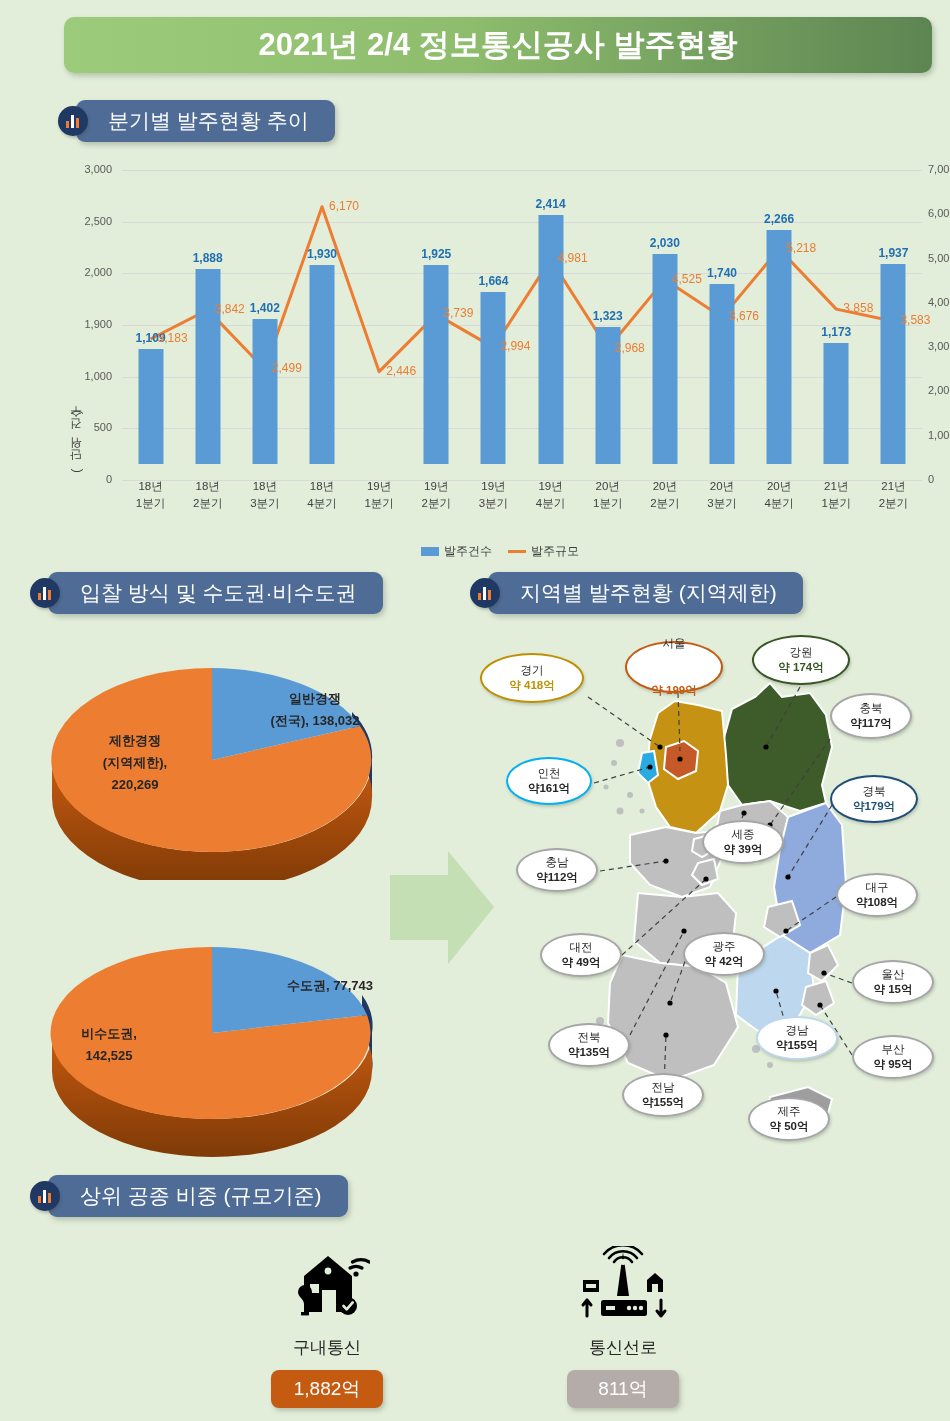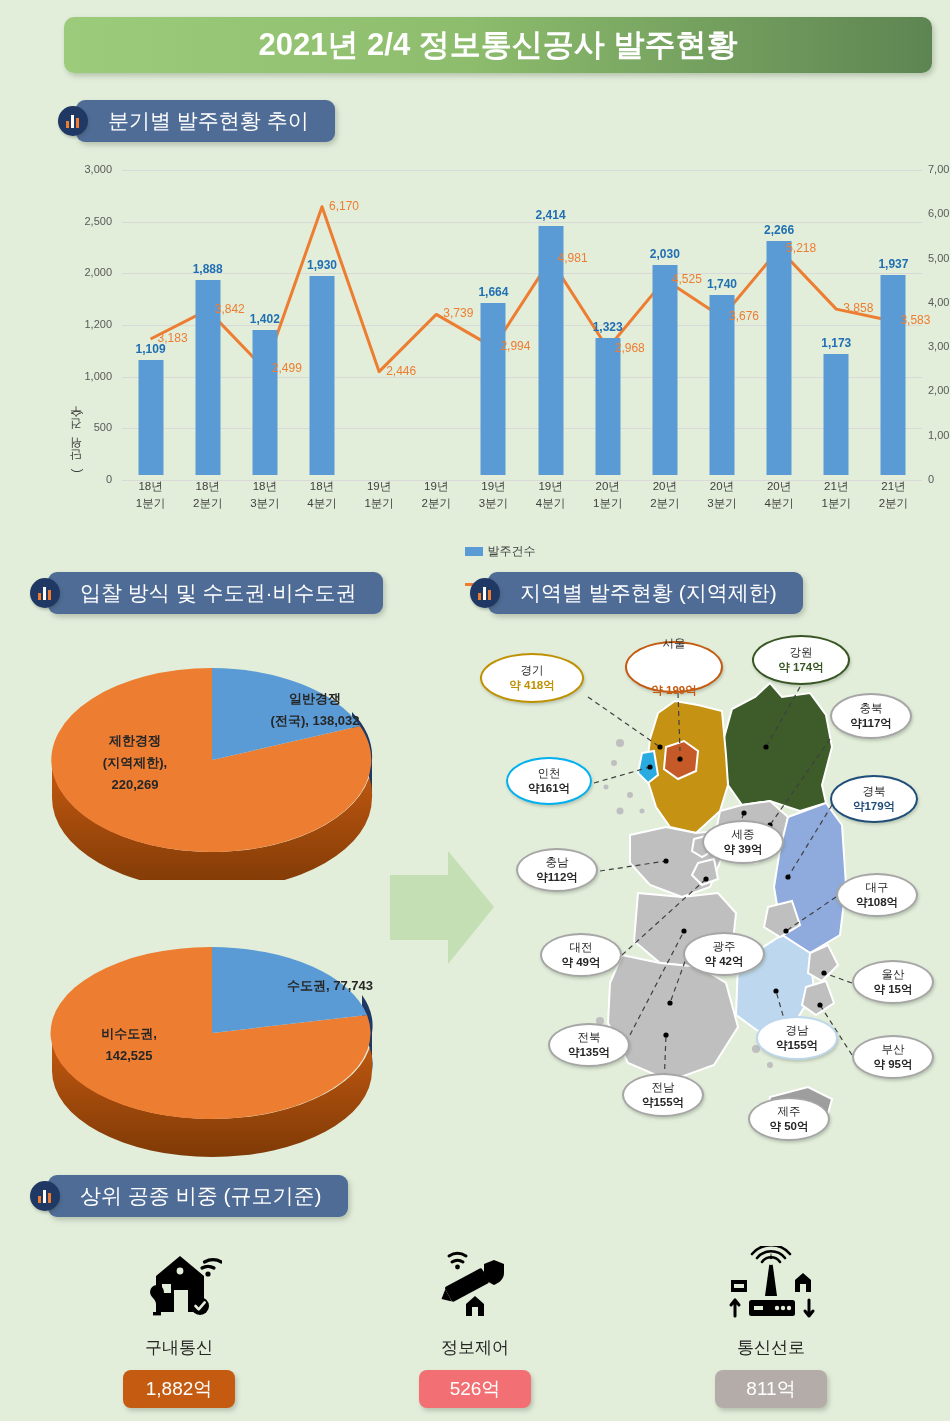--- a/index.html
+++ b/index.html
@@ -59,40 +59,40 @@
   .axis-label.r { text-align: left; }
   .gridline { position: absolute; left: 62px; width: 800px; height: 1px; background: #D9D9D9; }
   .axis-title {
     position: absolute; font-size: 12px; color: #404040;
     writing-mode: vertical-rl; text-orientation: mixed;
     transform: rotate(180deg); white-space: nowrap;
   }
   #axis-title-left  { left: 8px;   top: 250px; }
 
   .plot { position: absolute; left: 62px; top: 10px; width: 800px; height: 310px; }
-  .colgroup { position: absolute; bottom: 5px; width: 57.14px; height: 310px; }
+  .colgroup { position: absolute; bottom: 16px; width: 57.14px; height: 310px; }
   .bar {
     position: absolute; bottom: 0; left: 50%; transform: translateX(-50%);
     width: 25px; background: #5B9BD5;
   }
   .bar-lbl {
     position: absolute; left: 50%; transform: translateX(-50%);
     font-size: 12px; font-weight: bold; color: #1F6FB2; white-space: nowrap;
   }
   .line-lbl {
     position: absolute; font-size: 12px; color: #ED7D31; white-space: nowrap;
   }
   .xtick {
     position: absolute; top: 318px; width: 57.14px; text-align: center;
     font-size: 11.5px; color: #404040; line-height: 17px;
   }
   .legend {
     position: absolute; left: 0; top: 383px; width: 880px;
     display: flex; justify-content: center; align-items: center; gap: 16px;
-    font-size: 12px; color: #404040; flex-direction: column;
+    font-size: 12px; color: #404040;
   }
   .legend span.sw { display: inline-block; width: 18px; height: 9px; background: #5B9BD5; margin-right: 5px; vertical-align: middle;}
   .legend span.sl { display: inline-block; width: 18px; height: 3px; background: #ED7D31; margin-right: 5px; vertical-align: middle;}
 
   
   .pie-box { position: absolute; }
   #pie1 { left: 22px; top: 630px; width: 420px; height: 250px; }
   #pie2 { left: 22px; top: 915px; width: 420px; height: 245px; }
   .pie-lbl { position: absolute; font-size: 13px; font-weight: bold; color: #262626; text-align: center; line-height: 22px; white-space: pre-line; }
 
@@ -148,21 +148,21 @@
       <div class="gridline" style="top: 216.667px;"></div>
       <div class="gridline" style="top: 165px;"></div>
       <div class="gridline" style="top: 113.333px;"></div>
       <div class="gridline" style="top: 61.6667px;"></div>
       <div class="gridline" style="top: 10px;"></div>
     </div>
   <div id="ytick-layer">
       <div class="axis-label" style="left: 6px; top: 313px;">0</div>
       <div class="axis-label" style="left: 6px; top: 261.333px;">500</div>
       <div class="axis-label" style="left: 6px; top: 209.667px;">1,000</div>
-      <div class="axis-label" style="left: 6px; top: 158px;">1,200</div>
+      <div class="axis-label" style="left: 6px; top: 158px;">1,900</div>
       <div class="axis-label" style="left: 6px; top: 106.333px;">2,000</div>
       <div class="axis-label" style="left: 6px; top: 54.6667px;">2,500</div>
       <div class="axis-label" style="left: 6px; top: 3px;">3,000</div>
     </div>
   <div id="y2tick-layer">
       <div class="axis-label r" style="left: 868px; top: 313px;">0</div>
       <div class="axis-label r" style="left: 868px; top: 268.714px;">1,000</div>
       <div class="axis-label r" style="left: 868px; top: 224.429px;">2,000</div>
       <div class="axis-label r" style="left: 868px; top: 180.143px;">3,000</div>
       <div class="axis-label r" style="left: 868px; top: 135.857px;">4,000</div>
@@ -182,20 +182,24 @@
         <div class="bar" style="height: 195.093px; background: rgb(91, 155, 213);"></div>
         <div class="bar-lbl" style="bottom: 199.093px;">1,888</div>
       </div>
       <div class="colgroup" style="left: 114.286px;">
         <div class="bar" style="height: 144.873px; background: rgb(91, 155, 213);"></div>
         <div class="bar-lbl" style="bottom: 148.873px;">1,402</div>
       </div>
       <div class="colgroup" style="left: 171.429px;">
         <div class="bar" style="height: 199.433px; background: rgb(91, 155, 213);"></div>
         <div class="bar-lbl" style="bottom: 203.433px;">1,930</div>
+      </div>
+      <div class="colgroup" style="left: 285.714px;">
+        <div class="bar" style="height: 198.917px; background: rgb(91, 155, 213);"></div>
+        <div class="bar-lbl" style="bottom: 202.917px;">1,925</div>
       </div>
       <div class="colgroup" style="left: 342.857px;">
         <div class="bar" style="height: 171.947px; background: rgb(91, 155, 213);"></div>
         <div class="bar-lbl" style="bottom: 175.947px;">1,664</div>
       </div>
       <div class="colgroup" style="left: 400px;">
         <div class="bar" style="height: 249.447px; background: rgb(91, 155, 213);"></div>
         <div class="bar-lbl" style="bottom: 253.447px;">2,414</div>
       </div>
       <div class="colgroup" style="left: 457.143px;">
@@ -340,21 +344,21 @@
         <stop offset="0%" stop-color="#C55A11"></stop>
           <stop offset="100%" stop-color="#7F3A06"></stop>
       </linearGradient>
     </defs>
     <path d="M 30 118 A 160 86 0 0 0 350 118 L 350 156 A 160 86 0 0 1 30 156 Z" fill="url(#g-or2)"></path>
     <path d="M 350 118 A 160 86 0 0 0 340 80 L 340 118 A 160 86 0 0 1 350 156 Z" fill="#1F3864"></path>
     <path d="M 190 118 L 190 32 A 160 86 0 1 0 345 100 Z" fill="#ED7D31"></path>
     <path d="M 190 118 L 190 32 A 160 86 0 0 1 345 100 Z" fill="#5B9BD5"></path>
   </svg>
   <div class="pie-lbl" style="left:228px; top:60px; width:160px;">수도권, 77,743</div>
-  <div class="pie-lbl" style="left:47px;  top:108px; width:120px;">비수도권,
+  <div class="pie-lbl" style="left:27px;  top:108px; width:120px;">비수도권,
 142,525</div>
 </div>
 
 <svg class="arrow" viewBox="0 0 105 125">
   <path d="M 0 30 L 58 30 L 58 6 L 104 62 L 58 119 L 58 95 L 0 95 Z" fill="#C5DFB4"></path>
 </svg>
 
 <div class="sec-head" id="sec-region">
   <div class="sec-icon">
       <i class="b1"></i>
@@ -551,39 +555,20 @@
         <path d="M14 46 a7 7 0 1 1 14 0 c0 5 -7 7 -7 12 l0 4 l-1 0 l0 -4 c0 -5 -6 -7 -6 -12 Z"></path>
         <rect x="17" y="66" width="8" height="3.4"></rect>
         <circle cx="64" cy="60" r="9"></circle>
         <path d="M59.5 60 l3.2 3.4 l6 -7" stroke="#E2EDDA" stroke-width="2.6" fill="none" stroke-linecap="round" stroke-linejoin="round"></path>
       </svg>
     </div>
     <div class="card-name">구내통신</div>
     <div class="card-val" style="background:#C55A11">1,882억</div>
   </div>
 
-  <div class="card">
-    <div class="card-icon">
-      <svg width="86" height="80" viewBox="0 0 86 80" fill="#000000">
-        <g transform="rotate(-28 40 38)">
-          <rect x="14" y="28" width="42" height="17" rx="2"></rect>
-          <path d="M14 30 L6 37 L14 44 Z"></path>
-          <rect x="56" y="32" width="9" height="9"></rect>
-        </g>
-        <path d="M20 16 a10 10 0 0 1 11 0" stroke="#000" stroke-width="3" fill="none" stroke-linecap="round"></path>
-        <path d="M17 10 a16 16 0 0 1 17 0" stroke="#000" stroke-width="3" fill="none" stroke-linecap="round"></path>
-        <circle cx="25.5" cy="21" r="2.4"></circle>
-        <path d="M62 14 l10 4 l0 9 c0 7 -6 10 -10 12 c-4 -2 -10 -5 -10 -12 l0 -9 Z"></path>
-        <path d="M34 58 L43 50 L52 58 L52 70 L34 70 Z"></path>
-        <rect x="40" y="61" width="6" height="9" fill="#E2EDDA"></rect>
-      </svg>
-    </div>
-    <div class="card-name">정보제어</div>
-    <div class="card-val" style="background:#F27074">526억</div>
-  </div>
 
   <div class="card">
     <div class="card-icon">
       <svg width="100" height="80" viewBox="0 0 100 80" fill="#000000">
         <path d="M50 6 L56 50 L44 50 Z"></path>
         <circle cx="50" cy="16" r="3" fill="#E2EDDA"></circle>
         <path d="M41 16 a11 11 0 0 1 18 0" stroke="#000" stroke-width="2.6" fill="none" stroke-linecap="round"></path>
         <path d="M36 12 a18 18 0 0 1 28 0" stroke="#000" stroke-width="2.6" fill="none" stroke-linecap="round"></path>
         <path d="M31 8 a25 25 0 0 1 38 0" stroke="#000" stroke-width="2.6" fill="none" stroke-linecap="round"></path>
         <rect x="28" y="54" width="46" height="16" rx="2.5"></rect>

